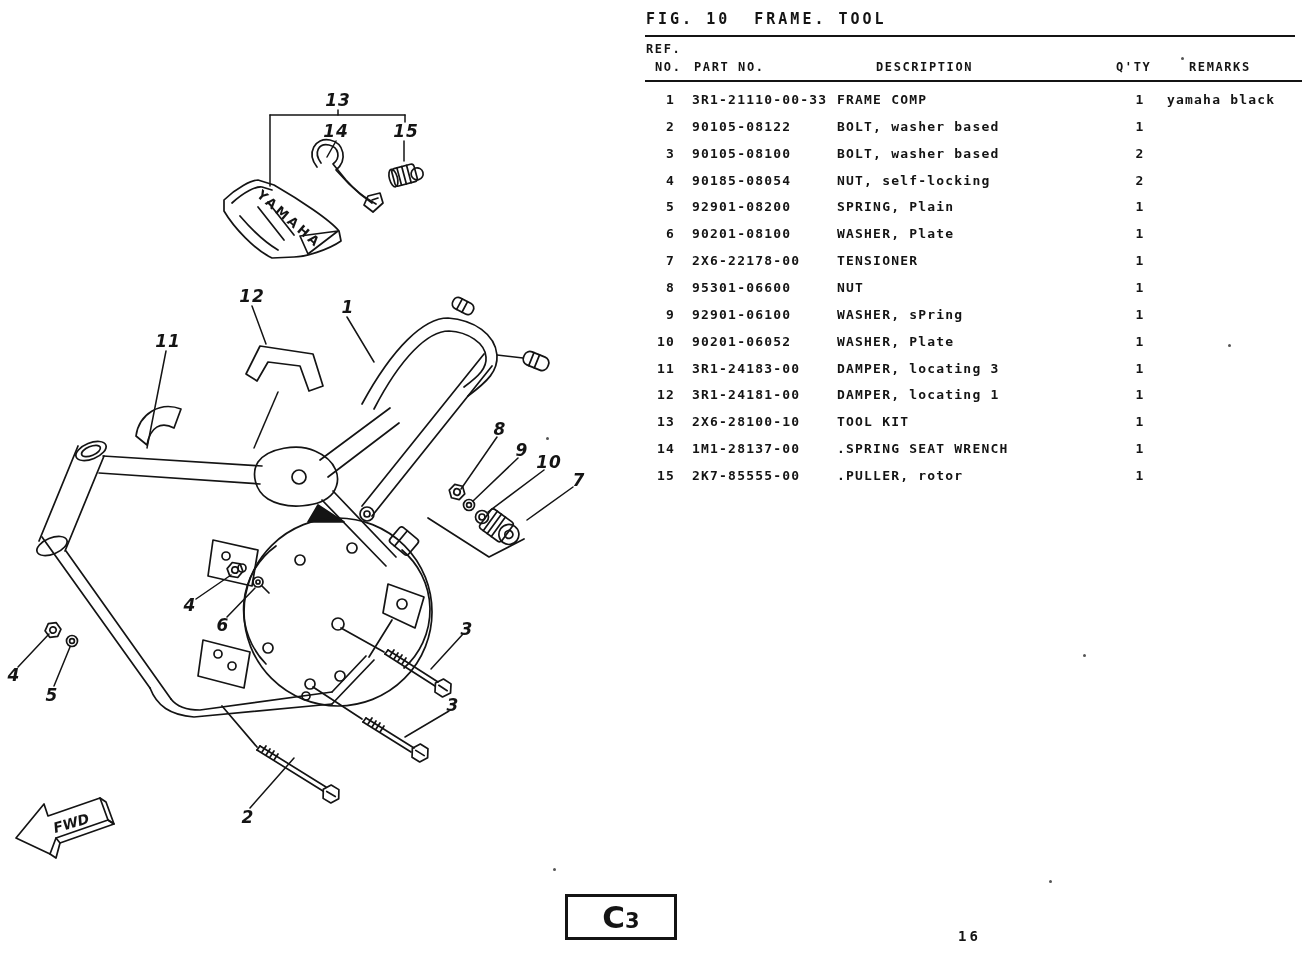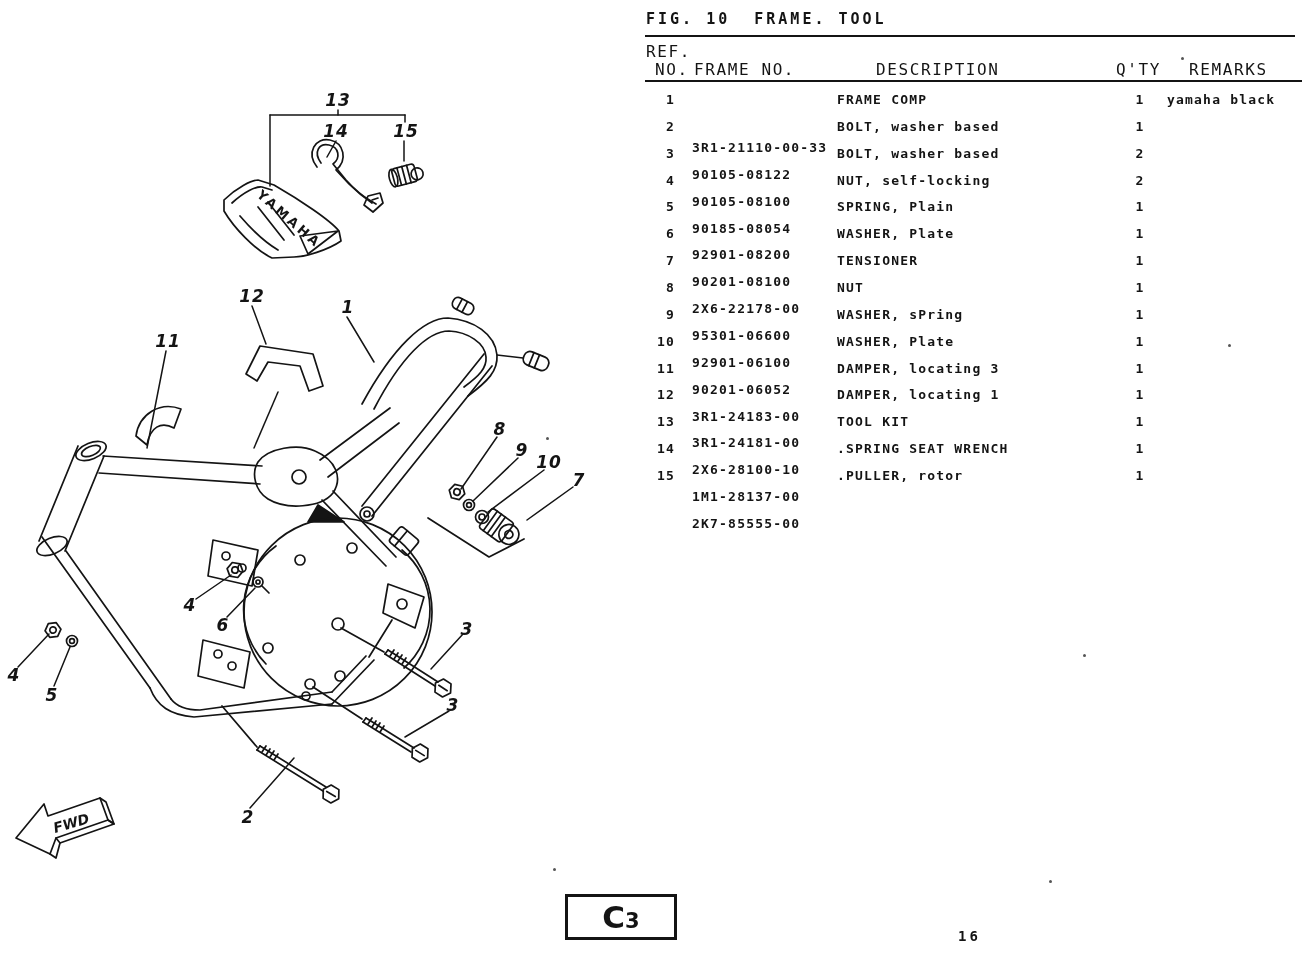--- a/index.html
+++ b/index.html
@@ -8,26 +8,26 @@
   svg{position:absolute;left:0;top:0;}
   svg *{vector-effect:non-scaling-stroke;}
   .art{stroke:#141414;stroke-width:1.7;fill:none;stroke-linecap:round;stroke-linejoin:round;}
   #leader-layer line{stroke:#141414;stroke-width:1.5;}
   
   .fig-title{position:absolute;left:646px;top:10px;font-weight:700;font-size:15px;
              letter-spacing:3px;white-space:pre;}
   .rule{position:absolute;background:#141414;height:2.4px;}
   .rule-top{left:645px;top:35px;width:650px;}
   .rule-head{left:645px;top:80px;width:657px;}
-  .hdr{position:absolute;font-weight:400;font-size:16px;letter-spacing:1.6px;white-space:pre;}
+  .hdr{position:absolute;font-weight:700;font-size:12px;letter-spacing:1.6px;white-space:pre;}
   #rows{position:absolute;left:645px;top:92px;width:662px;height:420px;}
   .row{position:absolute;left:0;width:100%;height:22px;}
   .c{position:absolute;top:0;font-weight:700;font-size:13px;letter-spacing:1.2px;white-space:pre;}
   .c-ref{left:0;width:30px;text-align:right;}
-  .c-part{left:47px;margin-top:48px;}
+  .c-part{left:47px;}
   .c-desc{left:192px;}
   .c-qty{left:477px;width:36px;text-align:center;}
   .c-rem{left:522px;}
   
   .callout{position:absolute;transform:translate(-50%,-50%);
            font-family:"DejaVu Sans",sans-serif;font-style:italic;font-weight:700;
            font-size:17px;letter-spacing:1px;color:#141414;}
   
   .c3-box{position:absolute;left:565px;top:894px;width:106px;height:40px;border:3.5px solid #141414;
           display:flex;align-items:center;justify-content:center;
@@ -286,21 +286,21 @@
       <div class="callout" style="left: 453px; top: 705px;">3</div>
       <div class="callout" style="left: 248px; top: 817px;">2</div>
     </div>
 
   <div>
     <div class="fig-title">FIG. 10  FRAME. TOOL</div>
     <div class="rule rule-top"></div>
 
     <span class="hdr" style="left:646px;top:42px;">REF.</span>
     <span class="hdr" style="left:655px;top:60px;">NO.</span>
-    <span class="hdr" style="left:694px;top:60px;">FRAME NO.</span>
+    <span class="hdr" style="left:694px;top:60px;">PART NO.</span>
     <span class="hdr" style="left:848px;top:60px;padding-left:28px;">DESCRIPTION</span>
     <span class="hdr" style="left:1116px;top:60px;text-align:center;">Q'TY</span>
     <span class="hdr" style="left:1189px;top:60px;">REMARKS</span>
     <div class="rule rule-head"></div>
 
     <div id="rows">
         <div class="row" style="top: 0px;">
           <span class="c c-ref">1</span>
           <span class="c c-part">3R1-21110-00-33</span>
           <span class="c c-desc">FRAME COMP</span>

